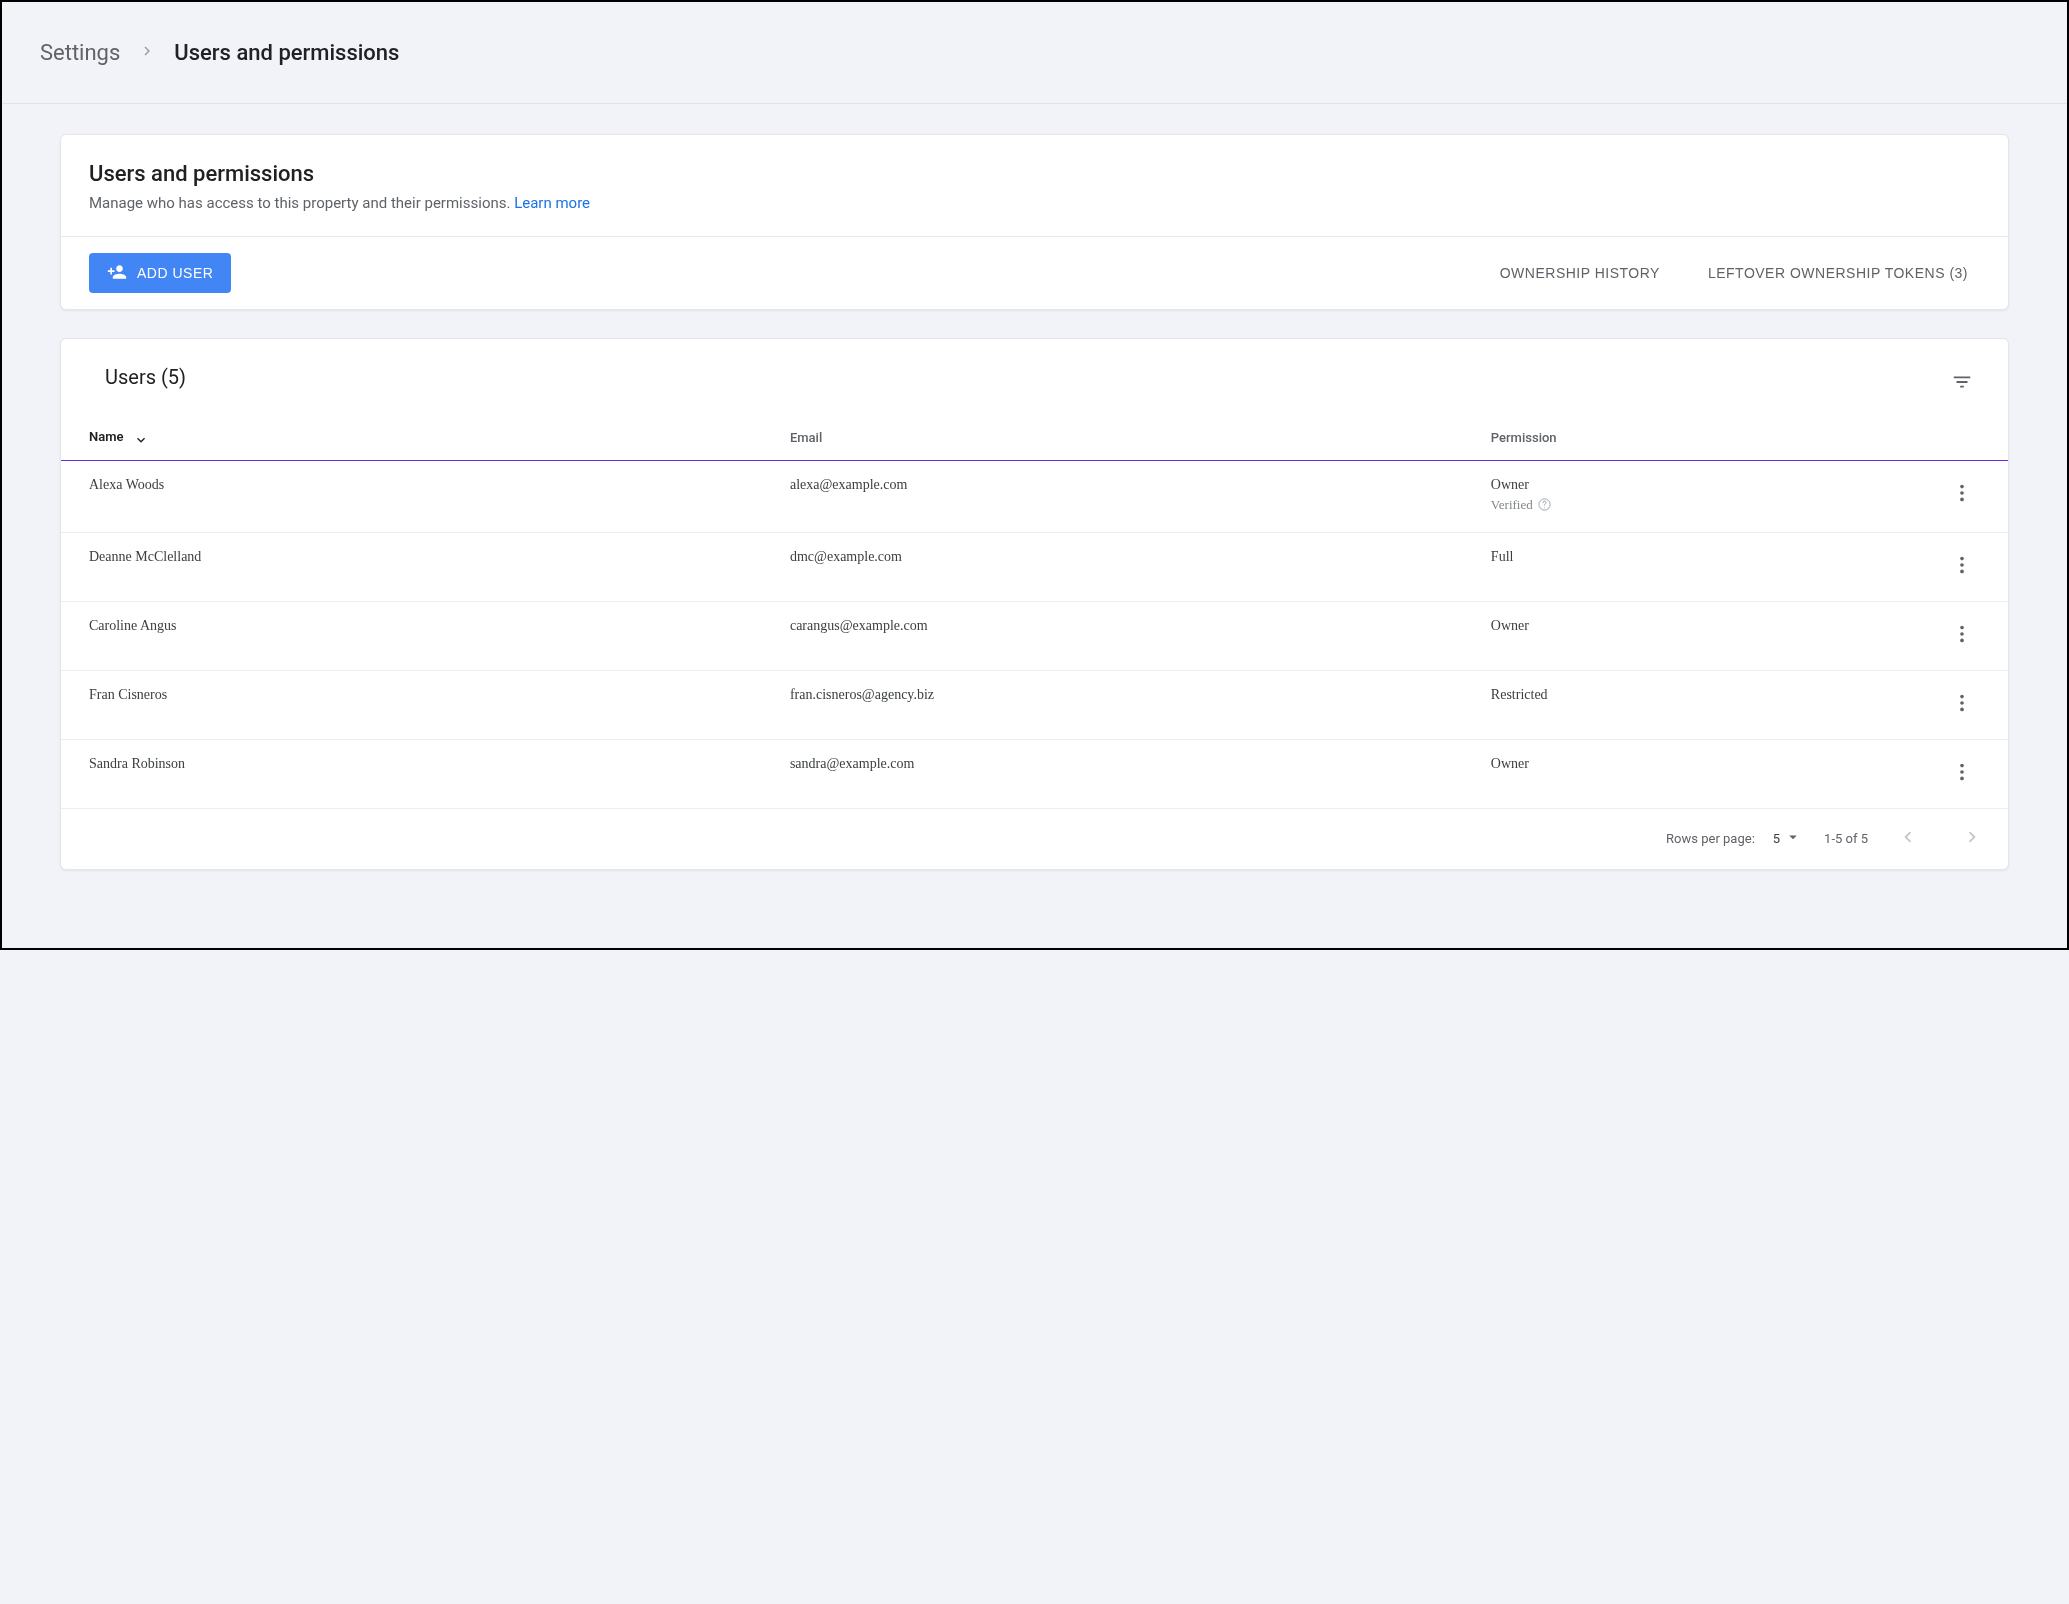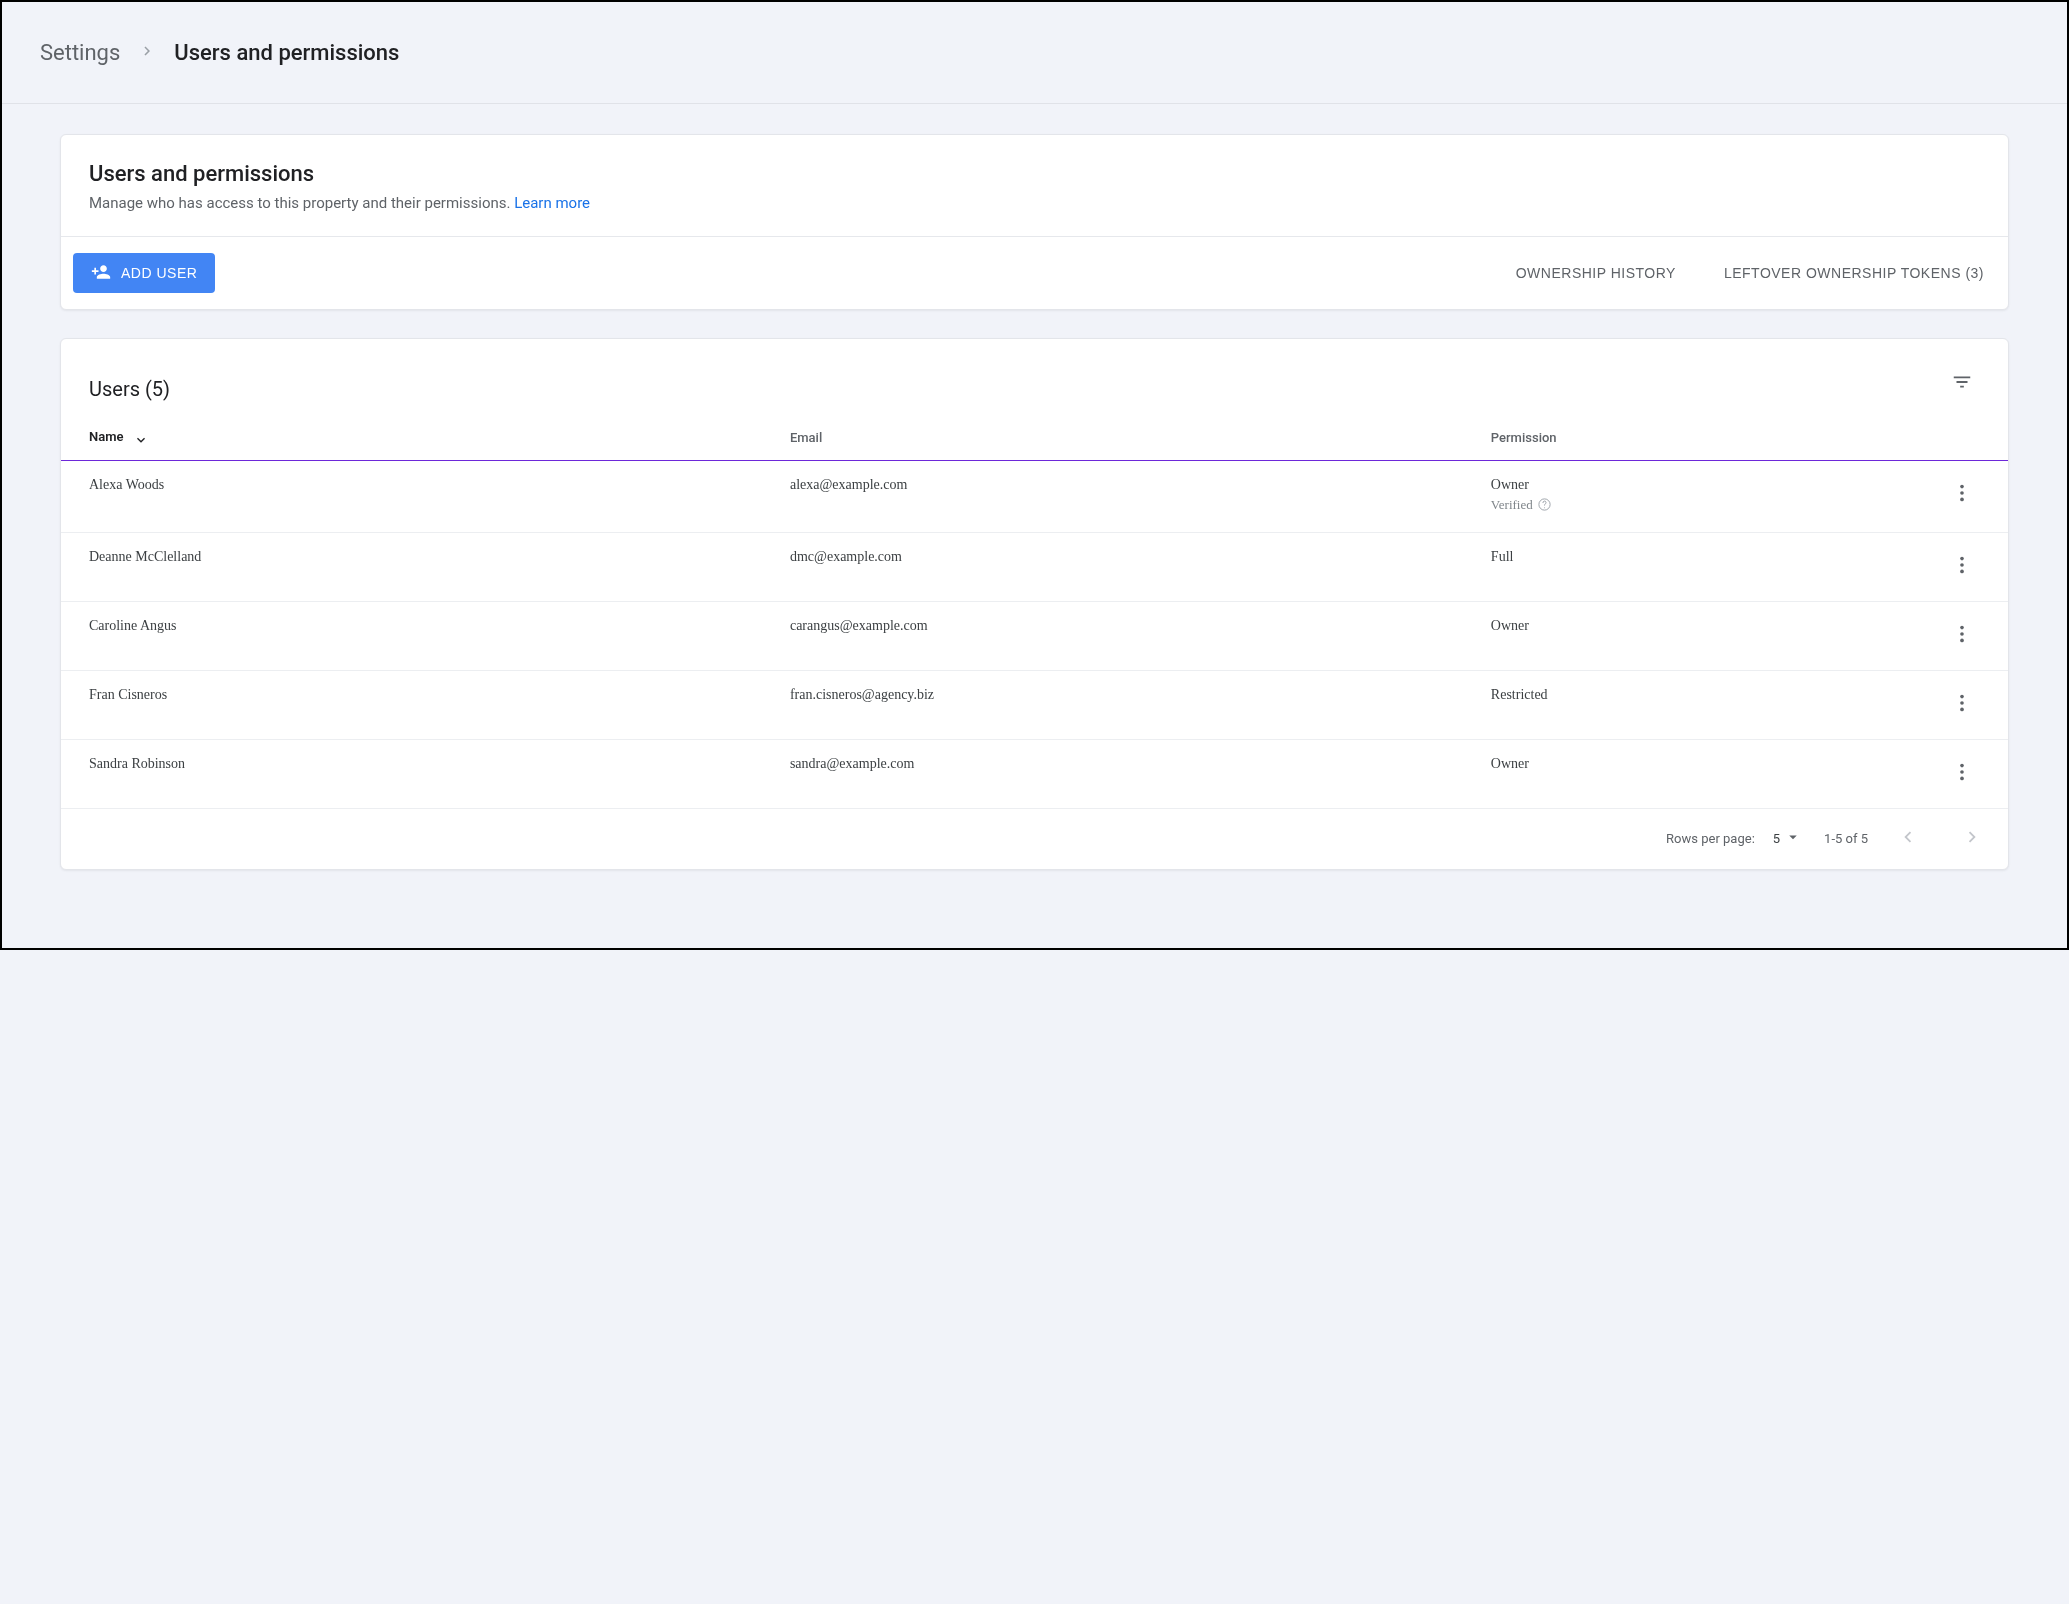--- a/index.html
+++ b/index.html
@@ -57,21 +57,21 @@
   .card-sub {
     font-size: 15px;
     color: #5f6368;
   }
   .card-sub a {
     color: #1a73e8;
     text-decoration: none;
   }
   .toolbar {
     display: flex;
-    padding: 16px 12px;
+    padding: 16px 28px;
     border-top: 1px solid #e6e8ec;
   }
   .btn-primary {
     display: inline-flex;
     align-items: center;
     gap: 10px;
     background: #4285f4;
     color: #fff;
     border: none;
     border-radius: 4px;
@@ -90,22 +90,23 @@
     color: #5f6368;
     font-size: 14px;
     font-weight: 500;
     letter-spacing: 0.5px;
     padding: 8px 12px;
     margin-left: 24px;
     cursor: pointer;
   }
   .section-header {
     display: flex;
-    align-items: flex-end;
+    align-items: flex-start;
     padding: 26px 28px 10px 28px;
+    margin-left: 16px;
   }
   .section-title {
     font-size: 20px;
     font-weight: 400;
     flex: 1;
   }
   .icon-btn {
     background: none;
     border: none;
     color: #5f6368;

